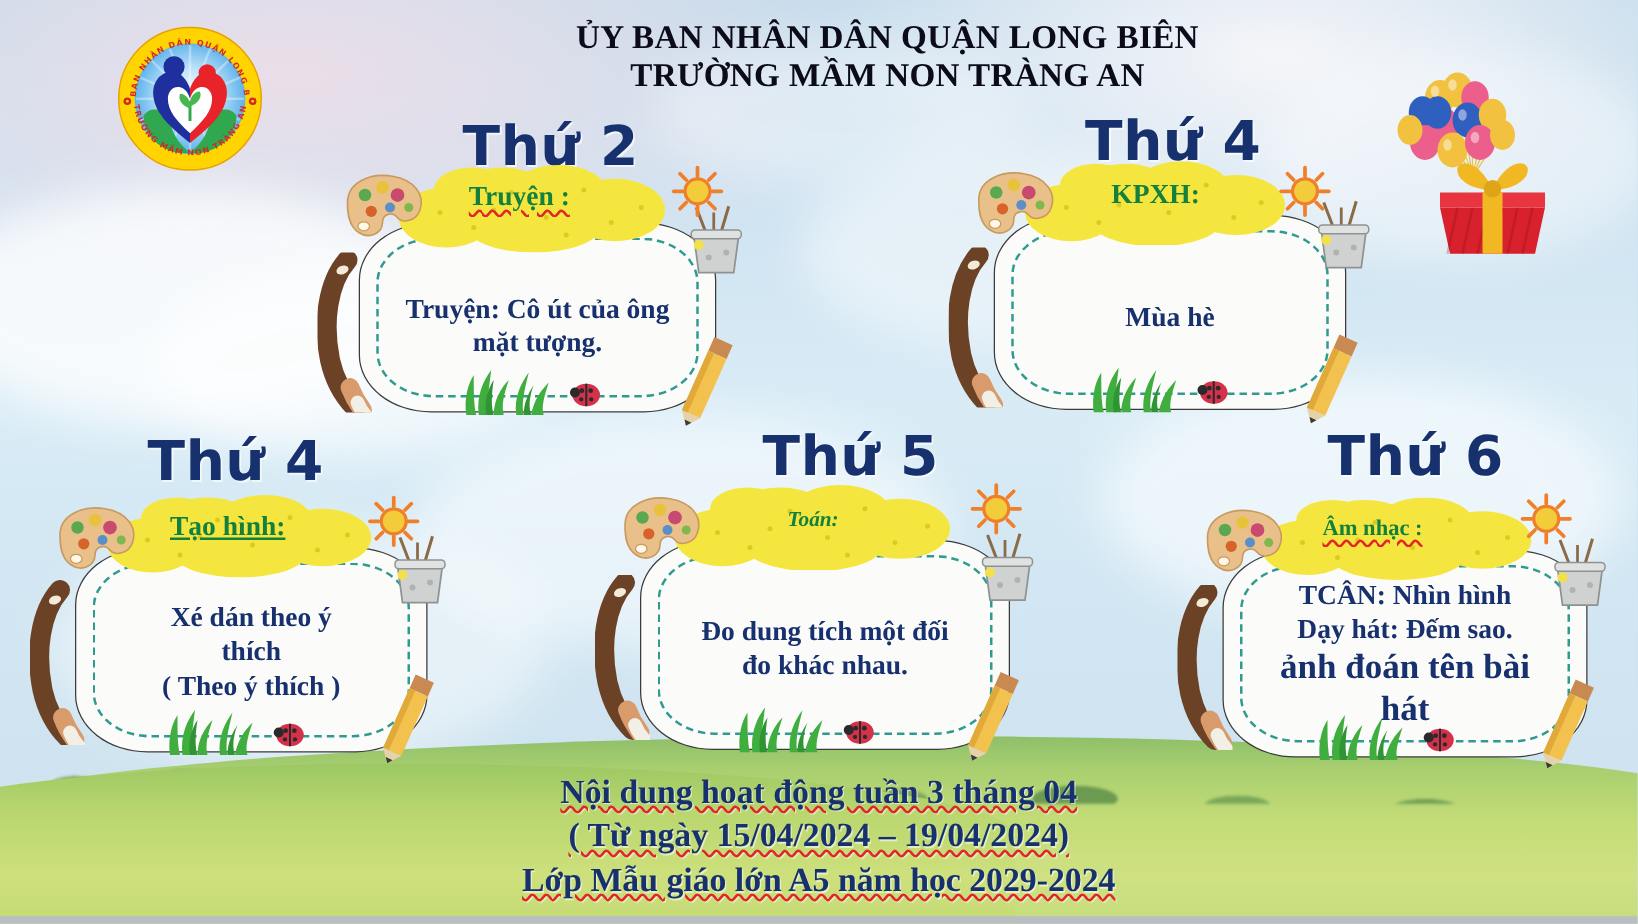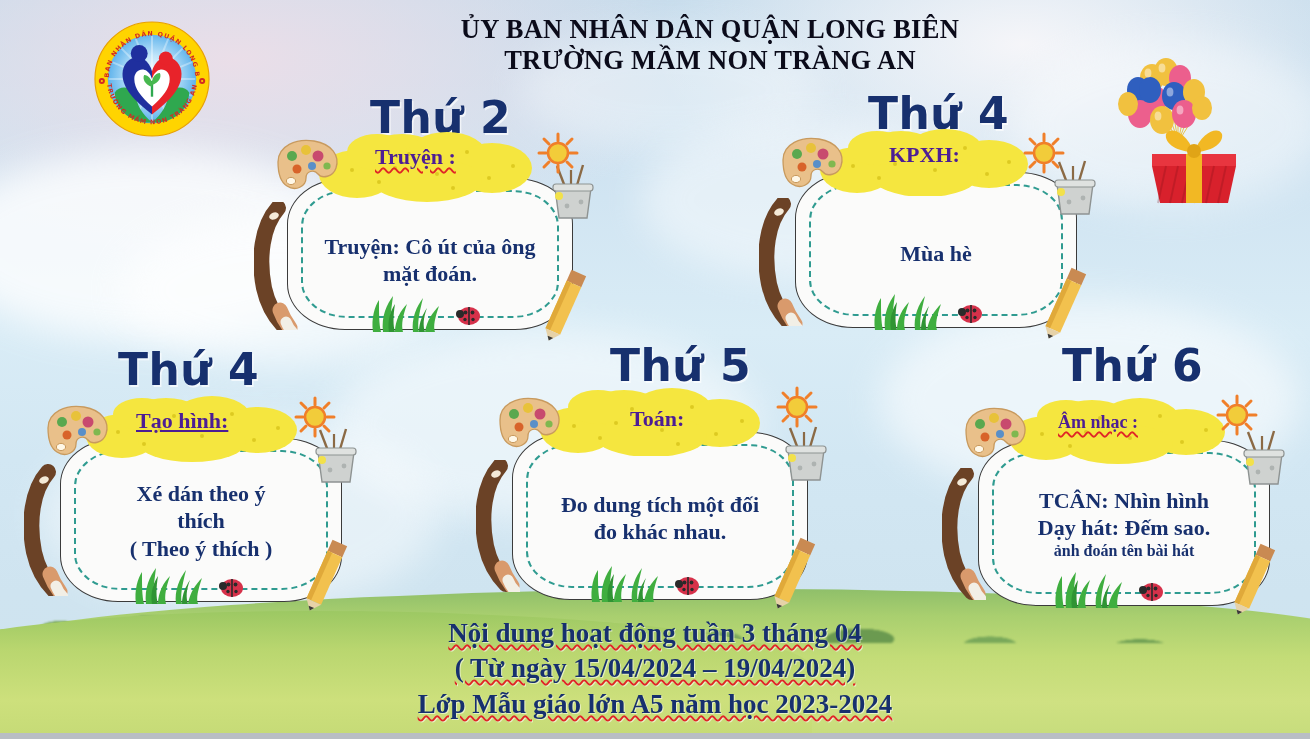--- a/index.html
+++ b/index.html
@@ -95,21 +95,21 @@
   }
   .card-body {
     position: absolute; left: 26px; right: 26px; top: 4px; bottom: 18px;
     display: flex; flex-direction: column; align-items: center;
     justify-content: center; text-align: center;
     z-index: 6;
   }
   .card-sub {
     position: absolute; z-index: 7;
     font-family: "Liberation Serif", serif; font-weight: bold;
-    color: #4c1d95; white-space: nowrap;
+    color: #15803d; white-space: nowrap;
   }
   .card-sub.spell {
     text-decoration: underline wavy #e02626;
     text-decoration-thickness: 1.6px;
     text-underline-offset: 3px;
   }
   .card-text {
     font-family: "Liberation Serif", serif; font-weight: bold;
     color: #17306e; line-height: 1.24;
   }
@@ -399,21 +399,21 @@
         <path d="M9,9 L14,14"></path>
           <path d="M32,32 L37,37"></path>
         <path d="M37,9 L32,14"></path>
           <path d="M14,32 L9,37"></path>
       </g>
       <circle cx="23" cy="23" r="10" fill="#f2cc3a" stroke="#f07f2a" stroke-width="2.6"></circle>
     </svg>
   </div>
   <div class="card-body" style="padding-top:26px;">
     <div class="card-text" style="font-size:22px;">Truyện: Cô út của ông</div>
-    <div class="card-text" style="font-size:22px;">mặt đoán.</div>
+    <div class="card-text" style="font-size:22px;">mặt tượng.</div>
   </div>
 </div>
 
 <div class="card" style="left:795px; top:172px; width:282px; height:156px;">
   <div class="card-frame"></div>
   <div class="card-dash"></div>
   <div class="cloud-banner" style="left:24px; top:-44px; width:222px; height:68px;">
     <svg viewBox="0 0 222 68" width="222" height="68" aria-hidden="true">
       <g fill="#f5e63f">
         <ellipse cx="38" cy="42" rx="37" ry="23"></ellipse>
@@ -657,21 +657,21 @@
           <circle cx="94" cy="21" r="2"></circle>
         <circle cx="124" cy="42" r="2"></circle>
           <circle cx="154" cy="19" r="2"></circle>
           <circle cx="178" cy="46" r="2"></circle>
         <circle cx="204" cy="33" r="2"></circle>
           <circle cx="78" cy="35" r="2"></circle>
           <circle cx="140" cy="56" r="2"></circle>
       </g>
     </svg>
   </div>
-  <div class="card-sub" style="left:118px; top:-26px; font-size:22px;">Toán:</div>
+  <div class="card-sub" style="left:118px; top:-26px; font-size:17px;font-style:italic;">Toán:</div>
   <div class="palette" style="left:-18px; top:-38px;">
     <svg viewBox="0 0 72 58" width="72" height="58" aria-hidden="true">
       <path d="M6,26 C6,10 24,2 42,5 C60,8 68,20 64,32 C61,41 50,43 46,38 C42,33 34,35 34,42 C34,50 24,56 15,50 C7,45 6,35 6,26 Z" fill="#e9c08a" stroke="#c89a5e" stroke-width="1.3"></path>
       <circle cx="20" cy="20" r="5" fill="#5aa84f"></circle>
         <circle cx="34" cy="14" r="5" fill="#e8c23a"></circle>
       <circle cx="46" cy="20" r="5.5" fill="#c84a6e"></circle>
         <circle cx="25" cy="33" r="4.5" fill="#d8632a"></circle>
       <circle cx="40" cy="30" r="4" fill="#5a8fc8"></circle>
         <circle cx="55" cy="30" r="3.6" fill="#7fb84f"></circle>
       <ellipse cx="19" cy="45" rx="4.6" ry="3.6" fill="#fff8e8" stroke="#c89a5e" stroke-width="1"></ellipse>
@@ -857,21 +857,21 @@
           <path d="M32,32 L37,37"></path>
           <path d="M37,9 L32,14"></path>
           <path d="M14,32 L9,37"></path>
       </g>
       <circle cx="23" cy="23" r="10" fill="#f2cc3a" stroke="#f07f2a" stroke-width="2.6"></circle>
     </svg>
   </div>
   <div class="card-body" style="padding-top:16px;">
     <div class="card-text" style="font-size:22px;">TCÂN: Nhìn hình</div>
     <div class="card-text" style="font-size:22px;">Dạy hát: Đếm sao.</div>
-    <div class="card-text" style="font-size:16px;">ảnh đoán tên bài hát</div>
+    <div class="card-text" style="font-size:28px;">ảnh đoán tên bài hát</div>
   </div>
 </div>
 
 <div class="footer">
   <div class="spell">Nội dung hoạt động tuần 3 tháng 04</div>
   <div class="spell">( Từ ngày 15/04/2024 – 19/04/2024)</div>
-  <div class="spell">Lớp Mẫu giáo lớn A5 năm học 2023-2024</div>
+  <div class="spell">Lớp Mẫu giáo lớn A5 năm học 2029-2024</div>
 </div>
 
 </body></html>

